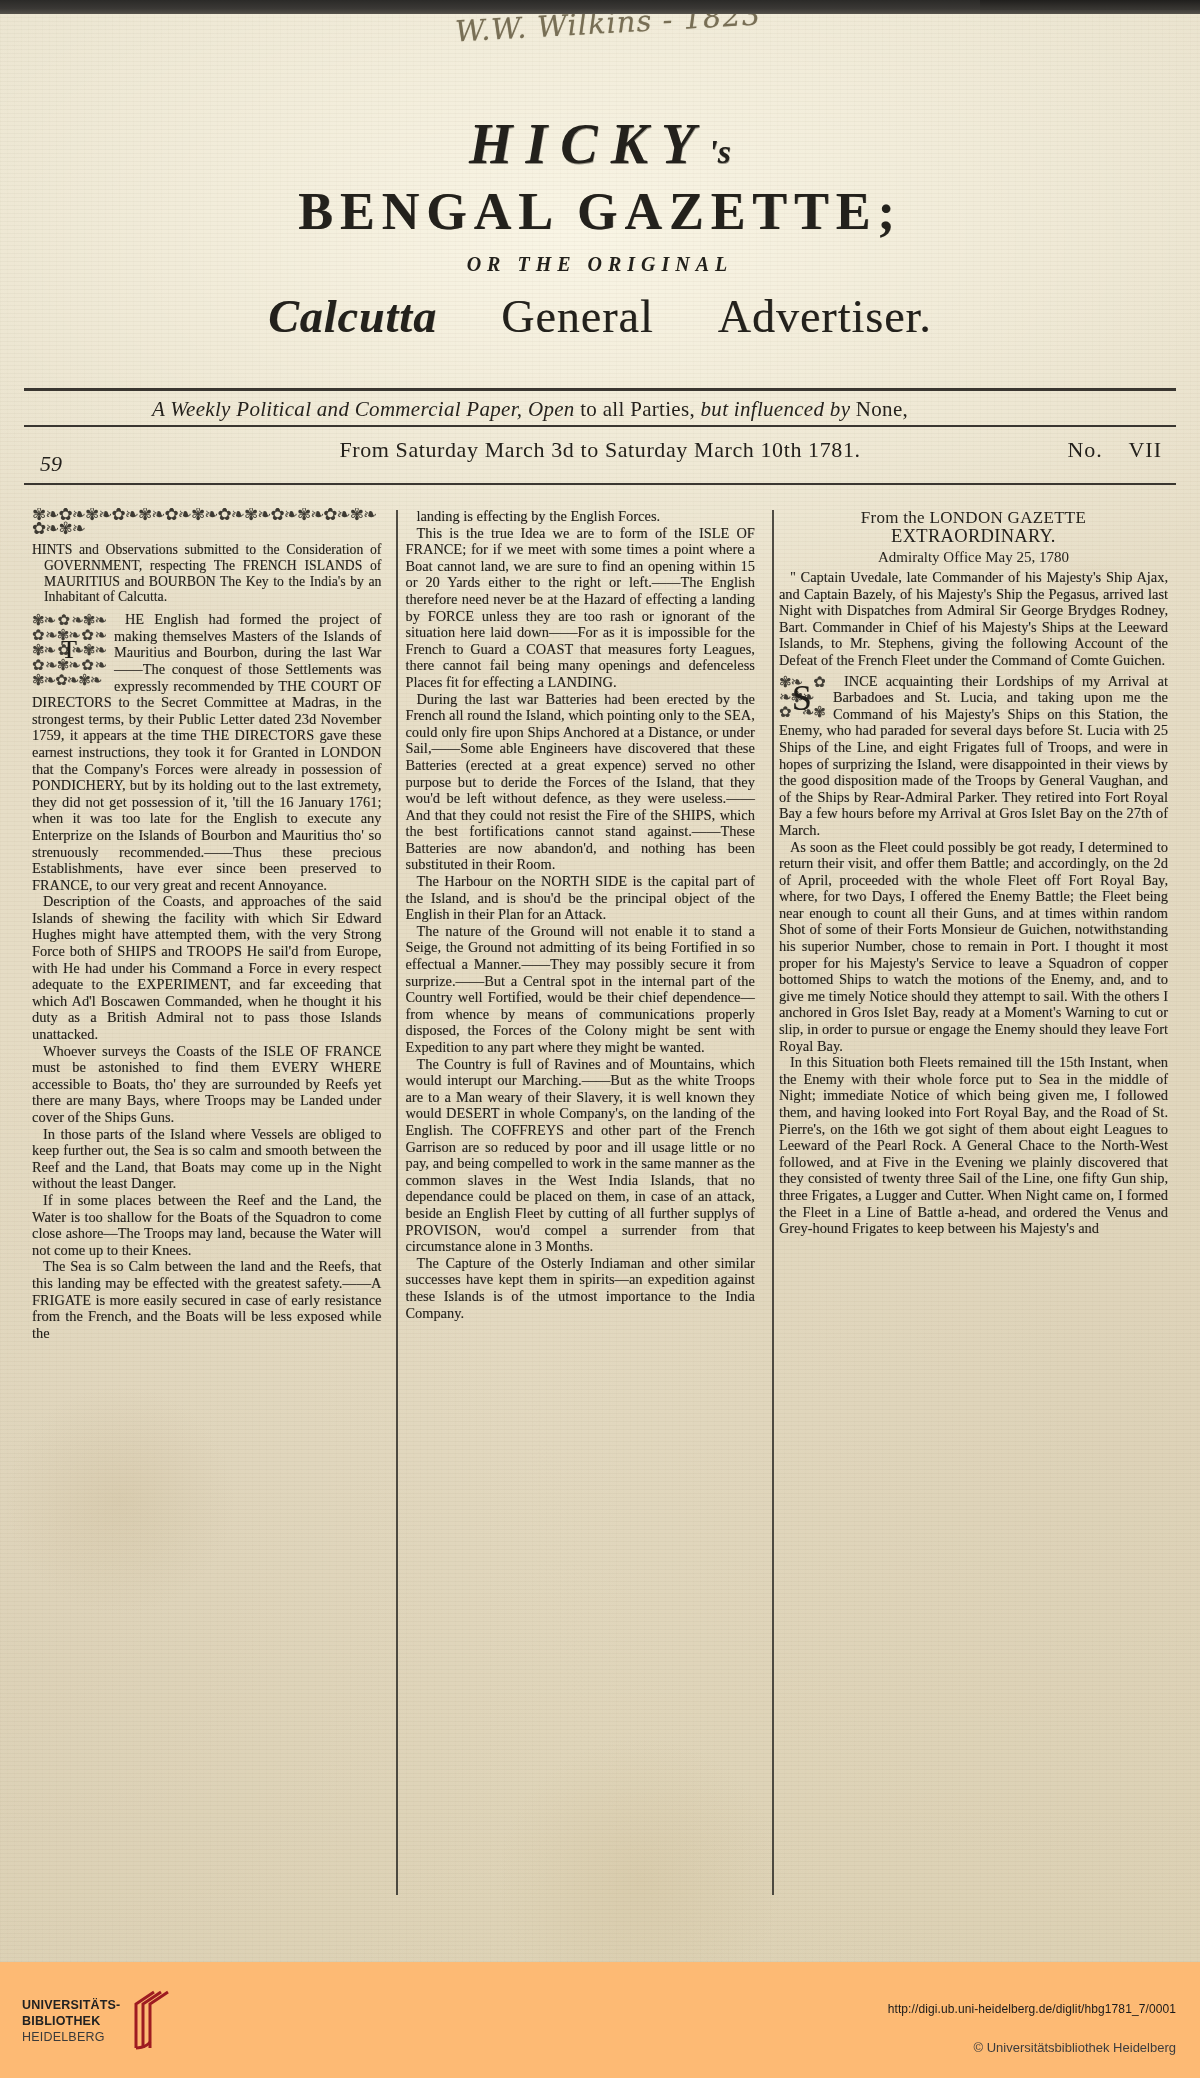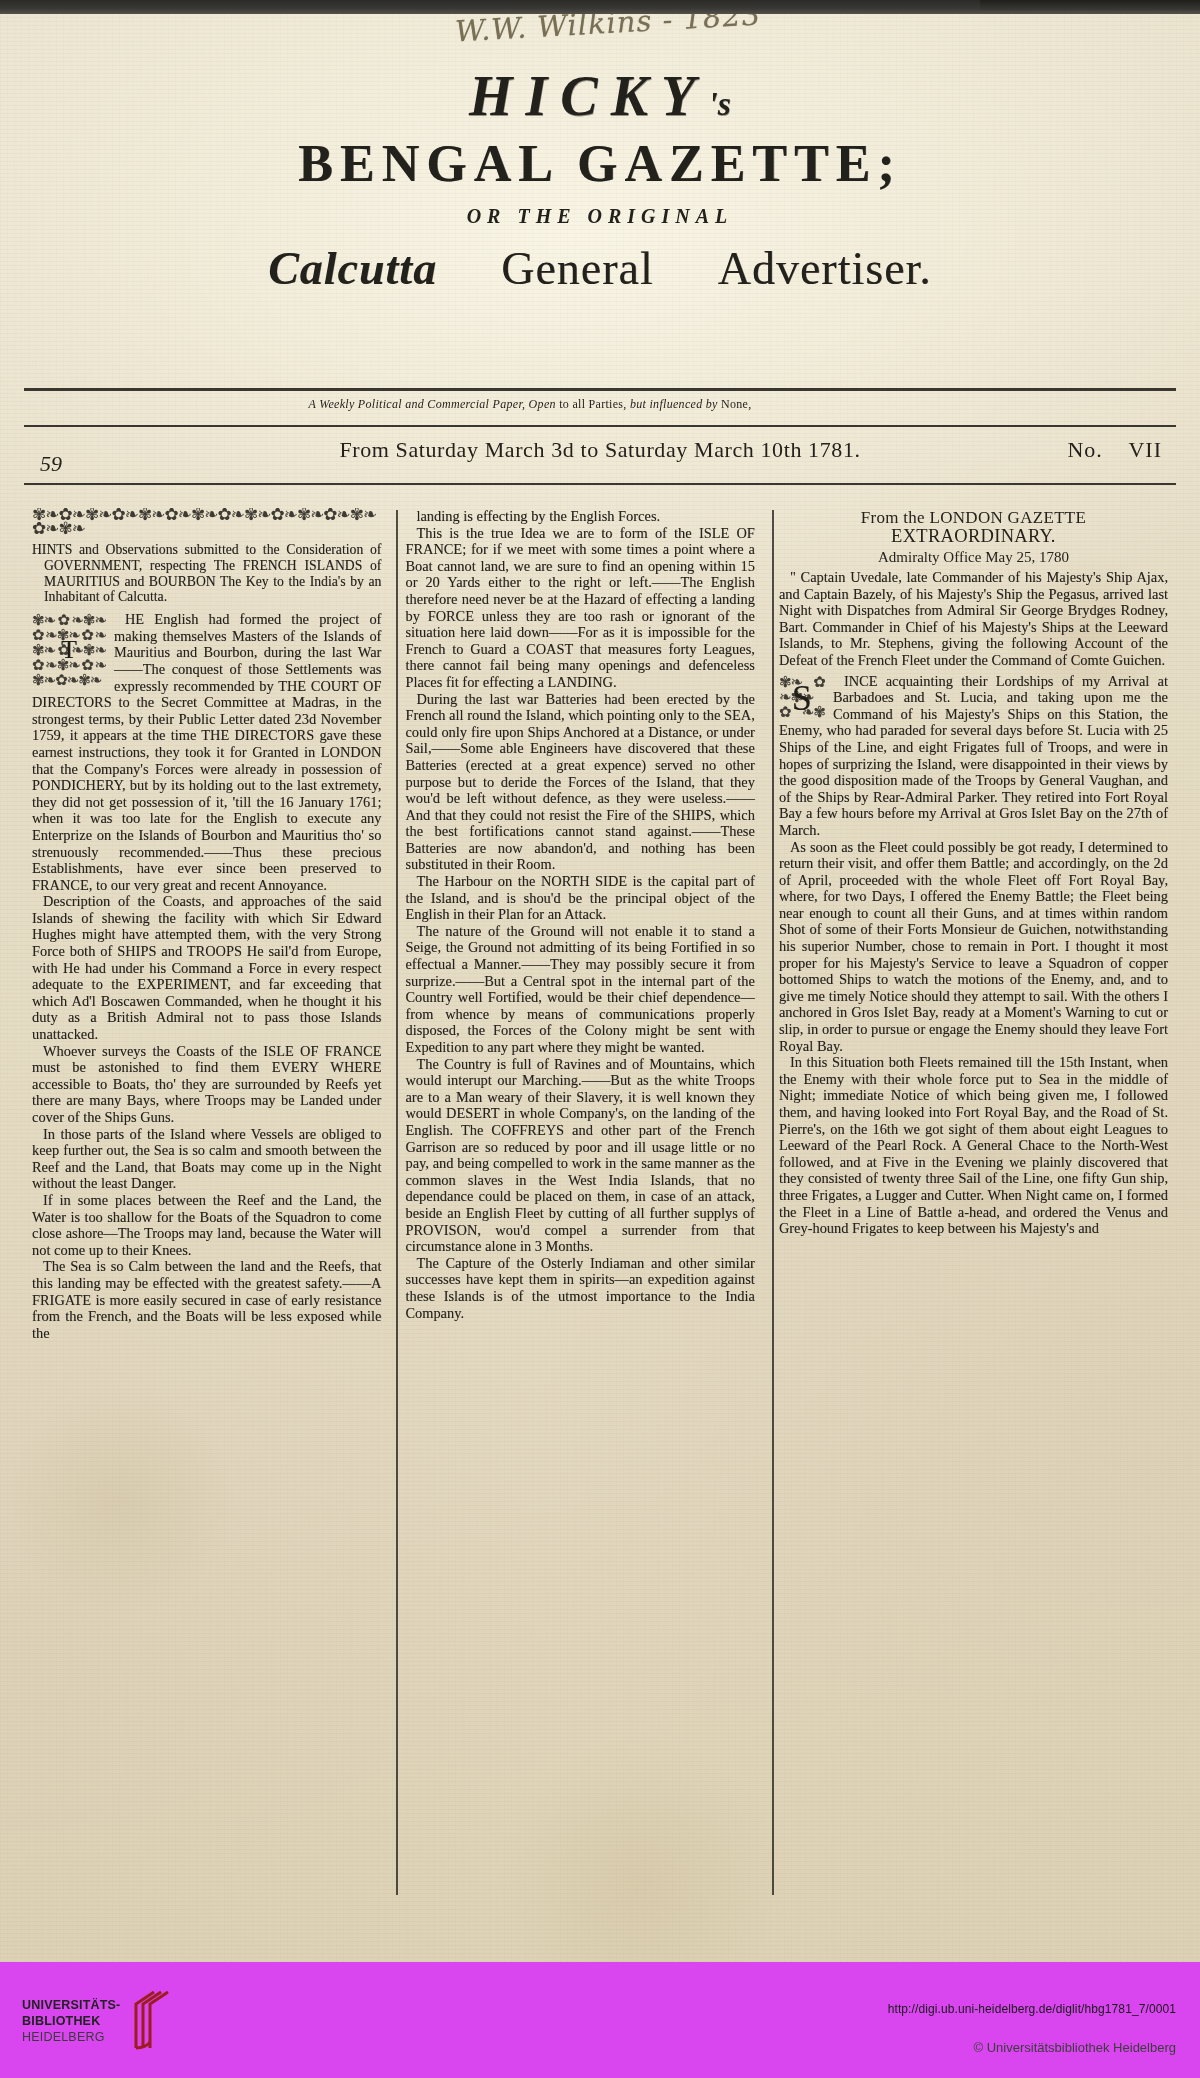--- a/index.html
+++ b/index.html
@@ -88,21 +88,21 @@
   
   .masthead {
     position: absolute;
     left: 0; top: 0;
     width: 1200px;
     z-index: 4;
     text-align: center;
     color: #23211c;
   }
   .mh-hicky {
-    margin-top: 64px;
+    margin-top: 112px;
     font-family: "Liberation Serif", serif;
     font-style: italic;
     font-size: 56px;
     font-weight: 700;
     letter-spacing: 13px;
     text-shadow: 0.5px 0.5px 0 rgba(40,36,28,0.45);
   }
   .mh-hicky .s-small {
     font-size: 34px;
     letter-spacing: 0;
@@ -151,21 +151,21 @@
     opacity: 0.92;
   }
   .rule.thick { height: 3px; }
   .rule.thin  { height: 2px; }
 
   .tagline {
     position: absolute;
     left: 0;
     width: 1060px;
     text-align: center;
-    font-size: 12px;
+    font-size: 21px;
     font-style: italic;
     letter-spacing: 0.3px;
     color: #26231e;
     z-index: 4;
   }
   .tagline .rm { font-style: normal; }
 
   
   .issueline {
     position: absolute;
@@ -314,21 +314,21 @@
     text-align: justify;
   }
 
   
   #footer {
     position: absolute;
     left: 0;
     top: 1962px;
     width: 1200px;
     height: 116px;
-    background: #d946ef;
+    background: #fdba74;
   }
   .ub-logo {
     position: absolute;
     left: 22px;
     top: 28px;
     display: flex;
     align-items: center;
     gap: 10px;
   }
   .ub-words {

